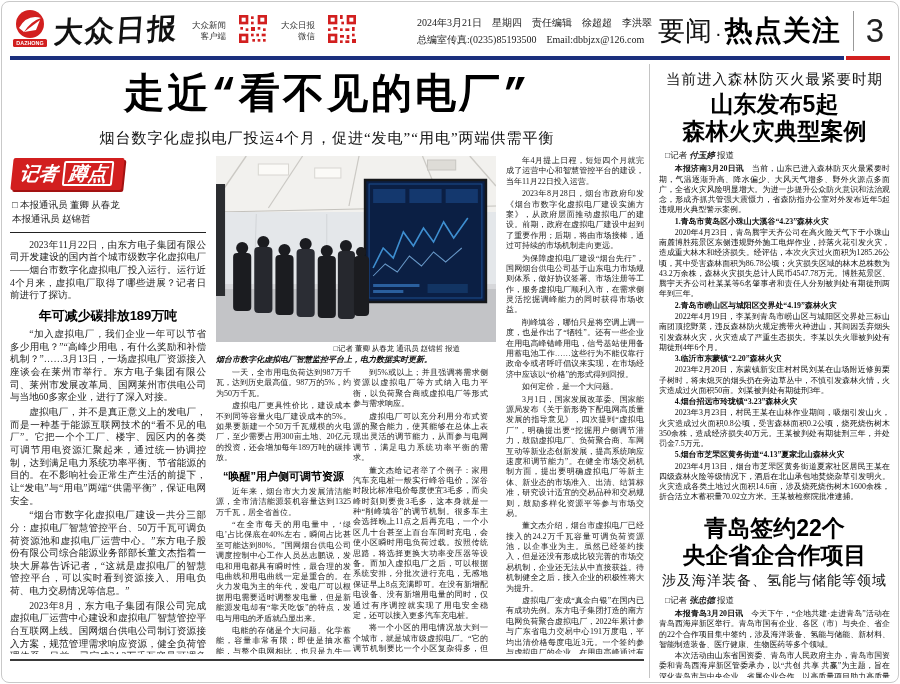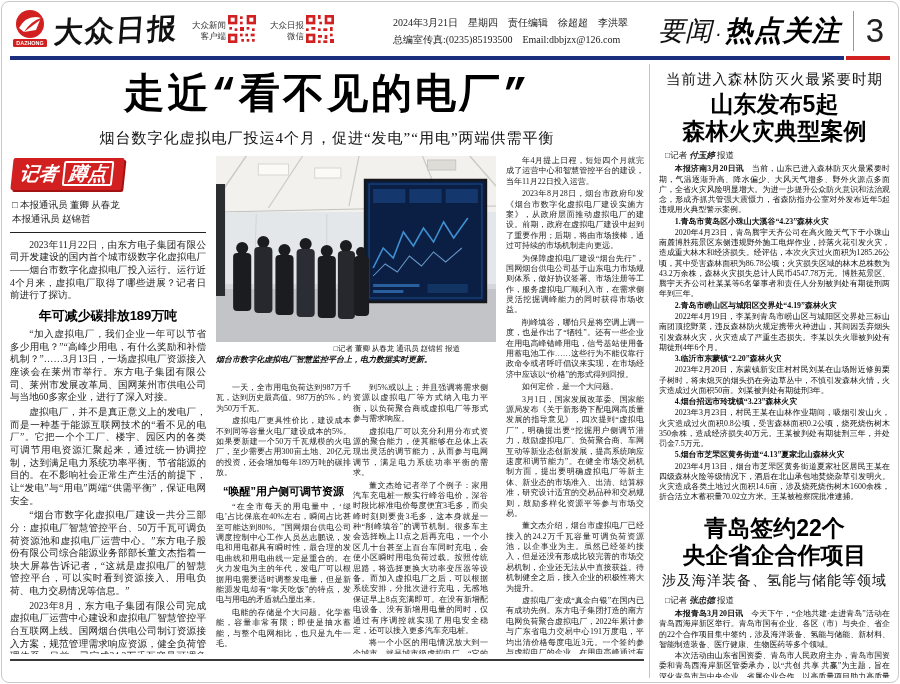--- a/index.html
+++ b/index.html
@@ -4,24 +4,24 @@
 <style>
   * { box-sizing: border-box; margin: 0; padding: 0; }
   html,body { background:#fff; }
   body { width:900px; height:684px; font-family:"Liberation Serif","DejaVu Serif",serif; color:#1a1a1a; }
   .page { width:898px; height:682px; margin:1px; border:1px solid #c9c9c9; border-radius:8px; background:#fff; padding:6px 8px 4px 8px; overflow:hidden; }
 
   
   .masthead { display:flex; align-items:center; height:46px; }
   .brand { display:flex; align-items:center; gap:4px; }
   .brand-script { font-family:"DejaVu Serif",serif; font-weight:bold; font-size:29px; letter-spacing:2px; transform:skewX(-6deg) rotate(-2deg); color:#111; white-space:nowrap; }
-  .qr-block { display:flex; align-items:center; margin-left:14px; gap:2px; }
+  .qr-block { display:flex; align-items:center; margin-left:14px; gap:13px; }
   .qr-label { font-size:8.5px; line-height:1.25; color:#333; text-align:right; }
   .head-info { margin-left:auto; font-size:10px; line-height:1.7; color:#222; white-space:nowrap; }
-  .section-title { display:flex; align-items:baseline; margin-left:30px; font-family:"Liberation Sans","DejaVu Sans",sans-serif; white-space:nowrap;font-style:italic; }
+  .section-title { display:flex; align-items:baseline; margin-left:6px; font-family:"Liberation Sans","DejaVu Sans",sans-serif; white-space:nowrap; }
   .section-reg { font-size:27px; font-weight:500; color:#111; }
   .section-dot { font-size:20px; margin:0 3px; color:#111; }
   .section-bold { font-size:28px; font-weight:900; color:#000; letter-spacing:1px; }
   .page-num { font-family:"Liberation Sans","DejaVu Sans",sans-serif; font-size:33px; color:#222; border-left:1px solid #999; padding:0 6px 0 12px; margin-left:12px; line-height:40px; }
   .head-rule { display:flex; height:4px; margin-top:2px; }
   .head-rule .navy { flex:1; background:#1b2f7e; }
   .head-rule .red { width:44px; background:#d21f1f; margin-left:2px; }
 
   
   .content { display:flex; margin-top:4px; height:614px; }
@@ -42,21 +42,21 @@
   .sec-h.big { font-size:13px; }
   .sec-h.small { font-size:11px; }
 
   .badge { display:inline-block; background:#d21f1f; color:#fff; font-family:"Liberation Sans","DejaVu Sans",sans-serif; font-weight:900; font-style:italic; font-size:19px; padding:3px 10px 4px 8px; transform:skewX(-6deg); border-radius:2px; box-shadow:2px 2px 0 #a31212; margin:2px 0 6px 2px; white-space:nowrap; }
   .badge .boxed { border:2px solid #fff; padding:0 4px; margin-left:5px; border-radius:2px; }
   .byline { font-size:9.5px; border-bottom:1.5px solid #222; padding:2px 0 5px 2px; margin-bottom:6px; line-height:1.5; }
 
   .photo-wrap { width:244px; }
   .photo-wrap svg { display:block; width:280px; height:186px; }
   .ph-credit { font-size:7.5px; text-align:right; margin-top:2px; color:#222; }
-  .ph-caption { font-size:8px; font-style:italic; font-weight:bold; color:#111; margin-bottom:18px; }
+  .ph-caption { font-size:8px; font-style:italic; font-weight:bold; color:#111; margin-bottom:3px; }
   .subcols { display:flex; gap:2px; flex:1; overflow:hidden; }
   .subcol { width:135px; font-size:8px; line-height:1.3; overflow:hidden; }
 
   .main-rule { height:2px; background:#3a3a3a; margin-top:5px; }
 
   
   .sb-kicker { font-size:14.5px; text-align:center; letter-spacing:1px; color:#111; margin:6px 0 2px 0; }
   .sb-head { font-family:"Liberation Sans","DejaVu Sans",sans-serif; font-size:23px; font-weight:900; text-align:center; line-height:1.18; color:#000; }
   .sb-sub { font-size:14px; text-align:center; letter-spacing:1px; margin-top:3px; color:#111; }
   .sb-byline { font-size:8.5px; margin:5px 0 2px 6px; }
@@ -238,20 +238,21 @@
             </svg>
             <div class="ph-credit">□记者 董卿 从春龙 通讯员 赵锦哲 报道</div>
             <div class="ph-caption">烟台市数字化虚拟电厂智慧监控平台上，电力数据实时更新。</div>
           </div>
           <div class="subcols">
 
             <div class="col subcol">
               <p>一天，全市用电负荷达到987万千瓦，达到历史最高值。987万的5%，约为50万千瓦。</p>
               <p>虚拟电厂更具性价比，建设成本不到同等容量火电厂建设成本的5%。如果要新建一个50万千瓦规模的火电厂，至少需要占用300亩土地、20亿元的投资，还会增加每年189万吨的碳排放。</p>
               <div class="sec-h small">“唤醒”用户侧可调节资源</div>
+              <p>近年来，烟台市大力发展清洁能源，全市清洁能源装机容量达到1325万千瓦，居全省首位。</p>
               <p>“在全市每天的用电量中，‘绿电’占比保底在40%左右，瞬间占比甚至可能达到80%。”国网烟台供电公司调度控制中心工作人员丛志鹏说，发电和用电都具有瞬时性，最合理的发电曲线和用电曲线一定是重合的。在火力发电为主的年代，发电厂可以根据用电需要适时调整发电量，但是新能源发电却有“靠天吃饭”的特点，发电与用电的矛盾就凸显出来。</p>
               <p>电能的存储是个大问题。化学蓄能，容量非常有限；即使是抽水蓄能，与整个电网相比，也只是九牛一毛。</p>
 
             </div>
 
             <div class="col subcol">
               <p>到5%或以上；并且强调将需求侧资源以虚拟电厂等方式纳入电力平衡，以负荷聚合商或虚拟电厂等形式参与需求响应。</p>
               <p>虚拟电厂可以充分利用分布式资源的聚合能力，使其能够在总体上表现出灵活的调节能力，从而参与电网调节，满足电力系统功率平衡的需求。</p>
               <p>董文杰给记者举了个例子：家用汽车充电桩一般实行峰谷电价，深谷时段比标准电价每度便宜3毛多，而尖峰时刻则要贵3毛多，这本身就是一种“削峰填谷”的调节机制。很多车主会选择晚上11点之后再充电，一个小区几十台甚至上百台车同时充电，会使小区瞬时用电负荷过载。按照传统思路，将选择更换大功率变压器等设备。而加入虚拟电厂之后，可以根据系统安排，分批次进行充电，无感地保证早上8点充满即可。在没有新增配电设备、没有新增用电量的同时，仅通过有序调控就实现了用电安全稳定，还可以接入更多汽车充电桩。</p>
               <p>将一个小区的用电情况放大到一个城市，就是城市级虚拟电厂。“它的调节机制要比一个小区复杂得多，但原理相通。”董文杰说，通过虚拟电厂，可以把用户侧海量的沉睡可调节资源等“唤醒”。</p>

